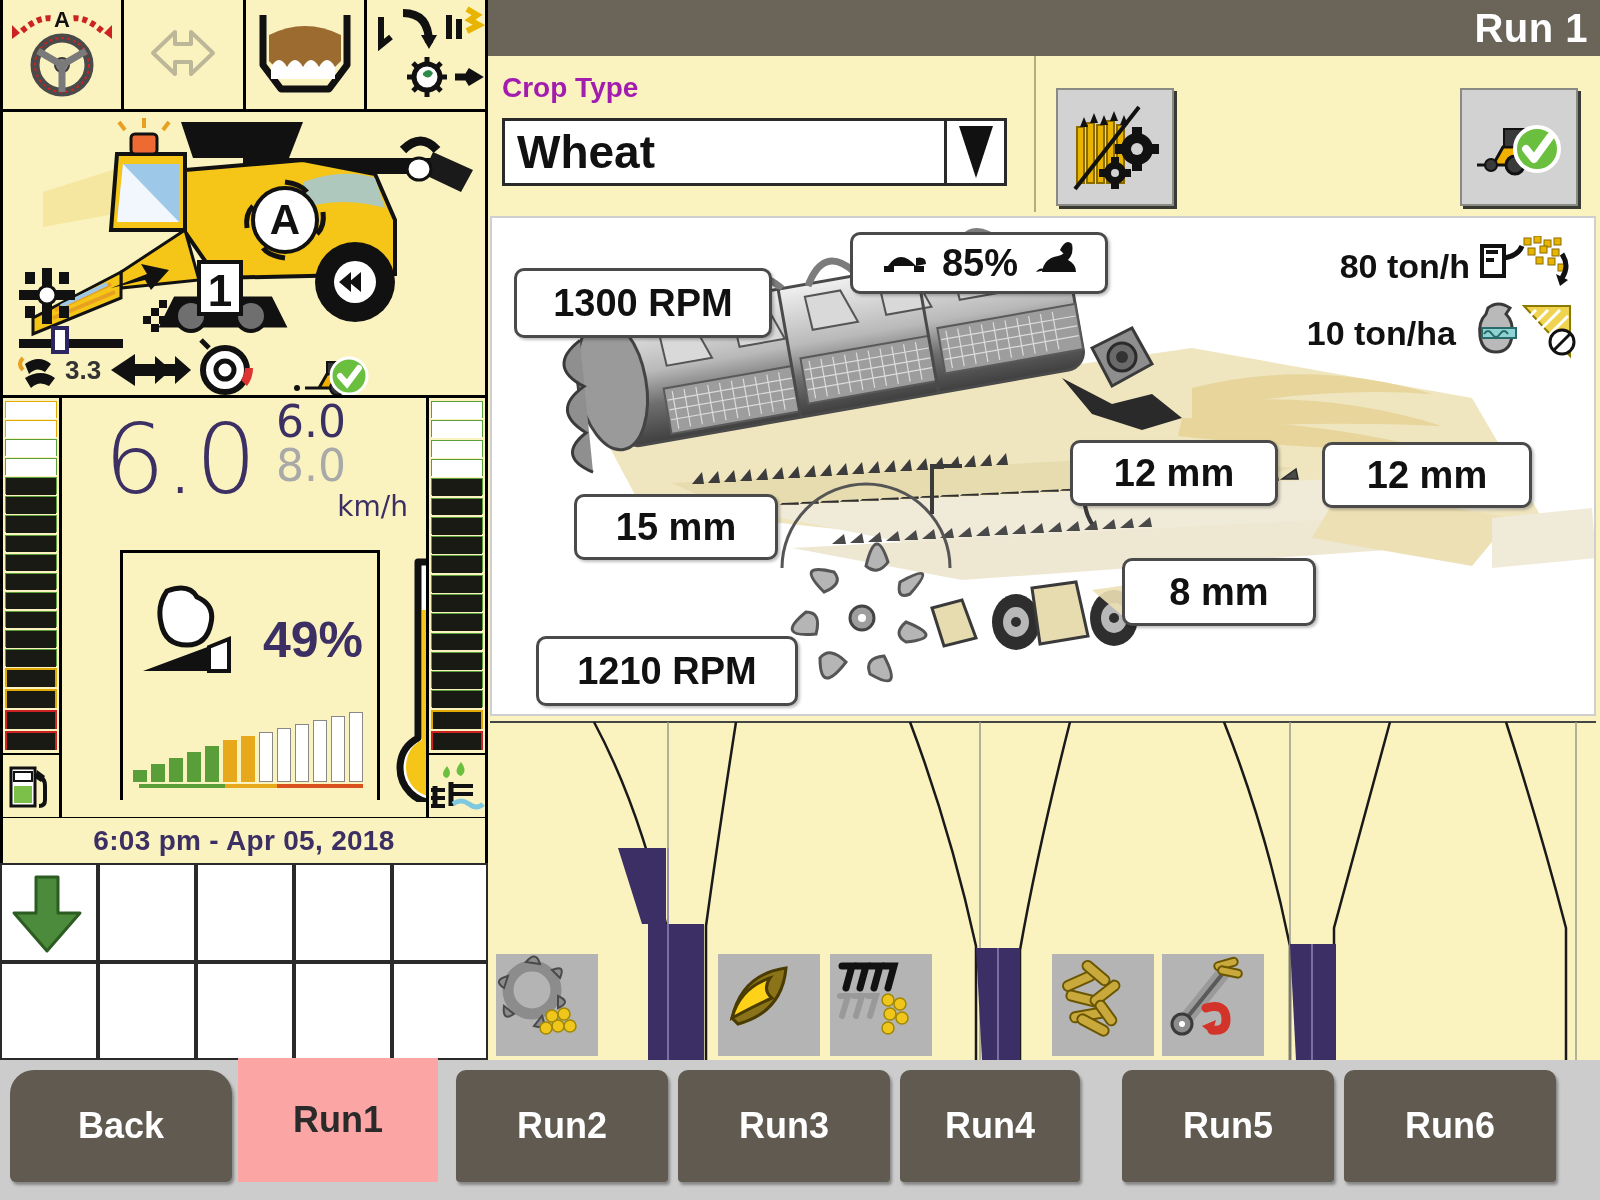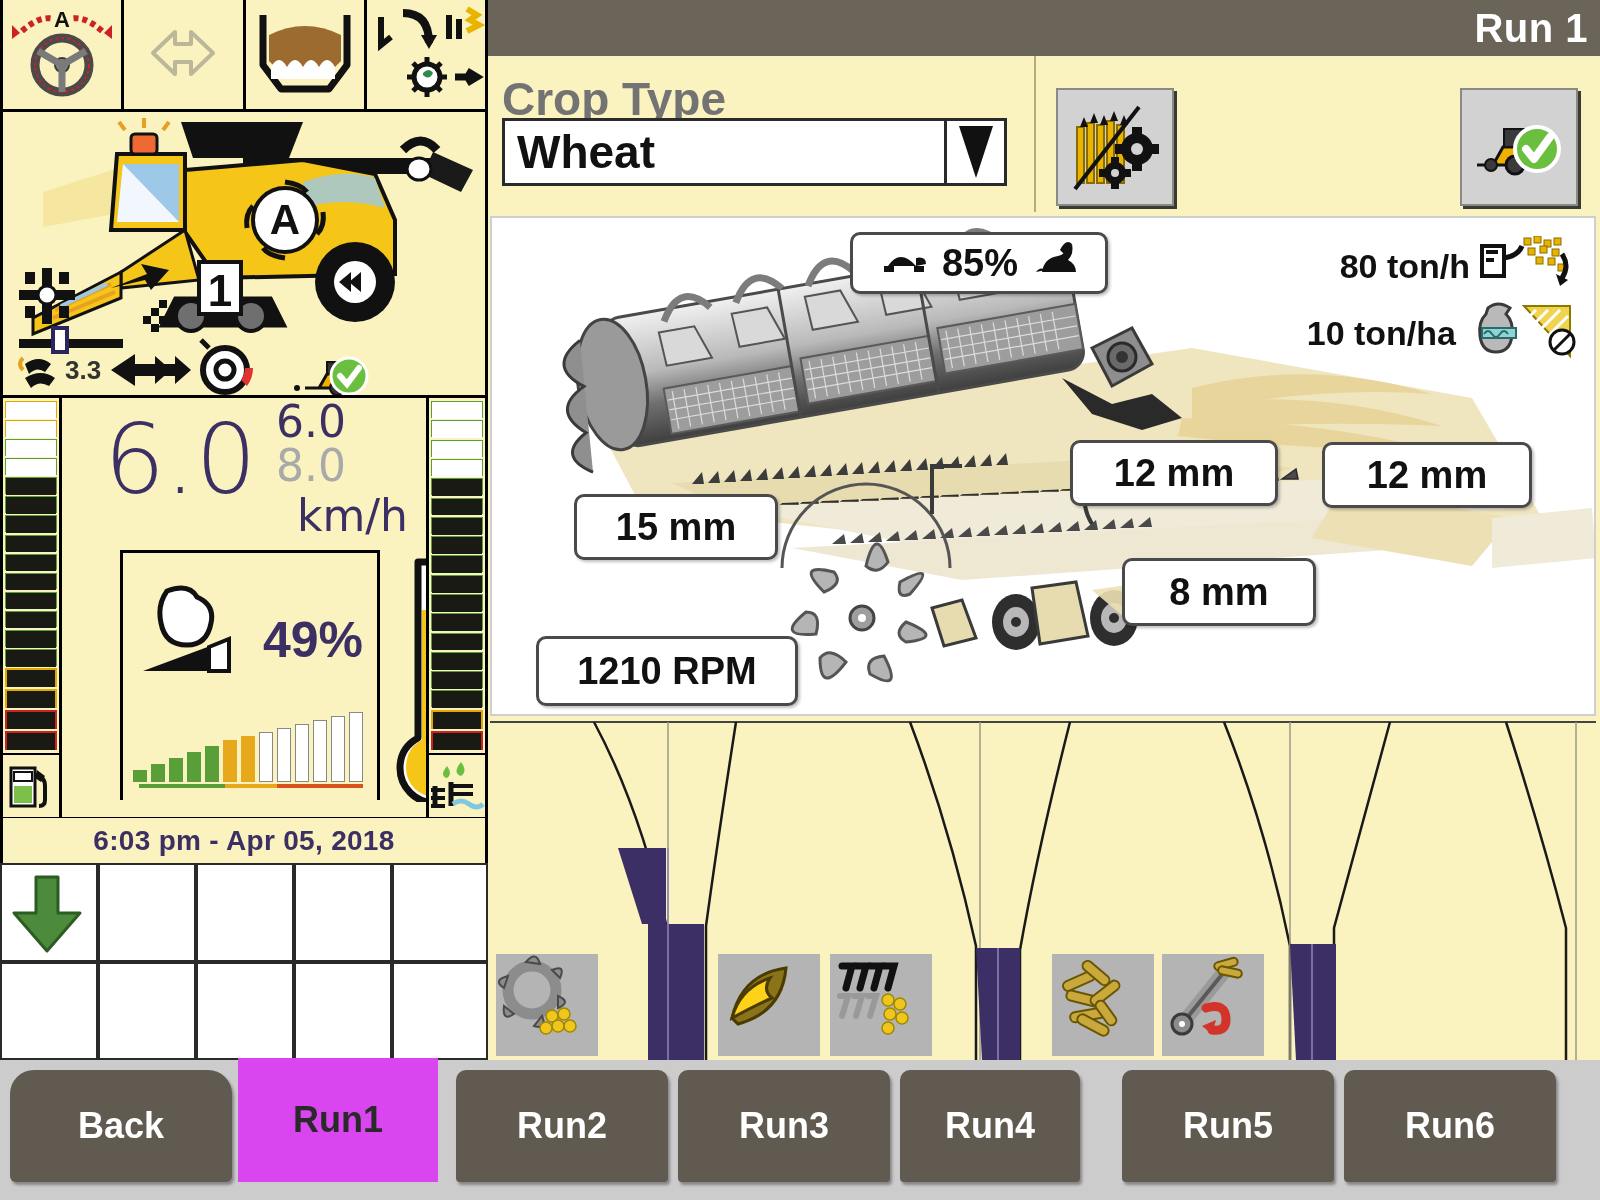--- a/index.html
+++ b/index.html
@@ -65,21 +65,21 @@
   }
   .speed-top { position: relative; height: 152px; }
   .big-speed {
     position: absolute; left: 42px; top: 14px;
     font-size: 96px; font-weight: 300; color: #3b2f63; line-height: 1;
     font-family: "DejaVu Sans", sans-serif;
   }
   .tgt-stack { position: absolute; right: 80px; top: 2px; text-align: right; }
   .tgt-a { font-size: 44px; color: #3b2f63; line-height: 1.0; font-family:"DejaVu Sans",sans-serif;}
   .tgt-b { font-size: 44px; color: #a9a9a9; line-height: 1.0; font-family:"DejaVu Sans",sans-serif;}
-  .unit { position:absolute; right: 18px; top: 92px; font-size: 44px; color:#3b2f63; font-family:"DejaVu Sans",sans-serif;}
+  .unit { position:absolute; right: 18px; top: 92px; font-size: 28px; color:#3b2f63; font-family:"DejaVu Sans",sans-serif;}
 
   .load-box {
     position: absolute; left: 58px; top: 152px; width: 260px; height: 250px;
     border: 3px solid #000; border-bottom: none; border-right: 3px solid #000;
     background: #faf3c0;
   }
   .pct { position:absolute; right: 14px; top: 58px; font-size: 50px; font-weight: bold; color: #3b2f63; }
   .minibars { position:absolute; left: 10px; right: 10px; bottom: 10px; height: 82px; }
   .minibars .mb { position:absolute; bottom: 8px; border: 1.5px solid #888; }
   .mbline { position:absolute; left: 6px; right: 4px; bottom: 2px; height: 4px; display:flex; }
@@ -93,21 +93,21 @@
     color: #3b2f63; font-size: 28px; font-weight: bold; letter-spacing: .3px;
   }
   .grid-area { position:absolute; left:0; top:863px; width:488px; height:197px; background:#fff; }
   .grid-area .gcell { position:absolute; border:2px solid #2a2a2a; background:#fff; }
 
   
   .main-panel { position:absolute; left: 488px; top: 56px; width: 1112px; height: 1004px; background: #faf3c0; }
 
   .croprow { position:absolute; left:0; top:0; width: 1112px; height: 156px; display:flex; }
   .crop-left { width: 548px; border-right: 2px solid #b5ad72; position:relative; }
-  .crop-label { position:absolute; left: 14px; top: 16px; font-size: 46px; font-weight:bold; color:#737373; }
+  .crop-label { position:absolute; left: 14px; top: 16px; font-size: 28px; font-weight:bold; color:#a21caf; }
   .crop-select {
     position:absolute; left: 14px; top: 62px; width: 505px; height: 68px;
     background:#fff; border: 3px solid #2a2a2a; display:flex; align-items:center;
   }
   .crop-value { font-size: 46px; font-weight:bold; color:#111; padding-left: 12px; flex:1;}
   .crop-caret { width: 60px; height: 100%; border-left: 3px solid #2a2a2a; display:flex;align-items:center;justify-content:center; }
 
   .icon-btn {
     background:#d2d2d2; border:2px solid #8a8a84;
     box-shadow: 3px 3px 0 #3a3a35;
@@ -135,21 +135,21 @@
 
   
   .tabbar { position:absolute; left:0; top:1060px; width:1600px; height:140px; background:#cccccc; }
   .tab {
     position:absolute; top: 10px; height: 112px; background:#605a50;
     border-radius: 10px 10px 4px 4px;
     display:flex; align-items:center; justify-content:center;
     color:#fff; font-size: 36px; font-weight:bold;
     box-shadow: 2px 3px 3px rgba(0,0,0,.35);
   }
-  .tab.active { background:#d946ef; color:#2a2a2a; top:-2px; height: 124px; box-shadow:none; border-radius: 0; }
+  .tab.active { background:#fca5a5; color:#2a2a2a; top:-2px; height: 124px; box-shadow:none; border-radius: 0; }
   .tab.back { background:#605a50; }
 </style>
 </head>
 <body>
 
 <div id="screen">
 
   <div class="header-bar">
     <div class="header-title">Run 1</div>
   </div>
@@ -765,20 +765,23 @@
           <circle cx="622" cy="400" r="5" fill="#2e2e2e"></circle>
           <path d="M600 372 L742 352 L790 380 L640 406 Z" fill="#ece0b4" opacity=".9"></path>
         </g>
 
         <path d="M850 270 L1020 300 L980 348 L820 320 Z" fill="#ece0b4"></path>
 
         <path d="M1000 300 L1100 290 L1104 340 L1000 350 Z" fill="#f0ead8"></path>
       </svg>
 
       
+      <div class="callout" style="left:22px; top:50px; width:258px; height:70px;">
+        <span>1300 RPM</span>
+      </div>
 
       <div class="callout" style="left:358px; top:14px; width:258px; height:62px; gap:14px;">
         <span>
           <svg width="48" height="30" viewBox="0 0 48 30">
             <path d="M8 20 q12 -18 28 0 Z" fill="#111"></path>
             <path d="M4 20 l10 0 l0 6 l-10 0 Z M34 20 l10 0 l0 6 l-10 0 Z" fill="#111"></path>
             <path d="M36 12 q10 -2 10 6 l-10 2 Z" fill="#111"></path>
           </svg>
         </span>
         <span>85%</span>

